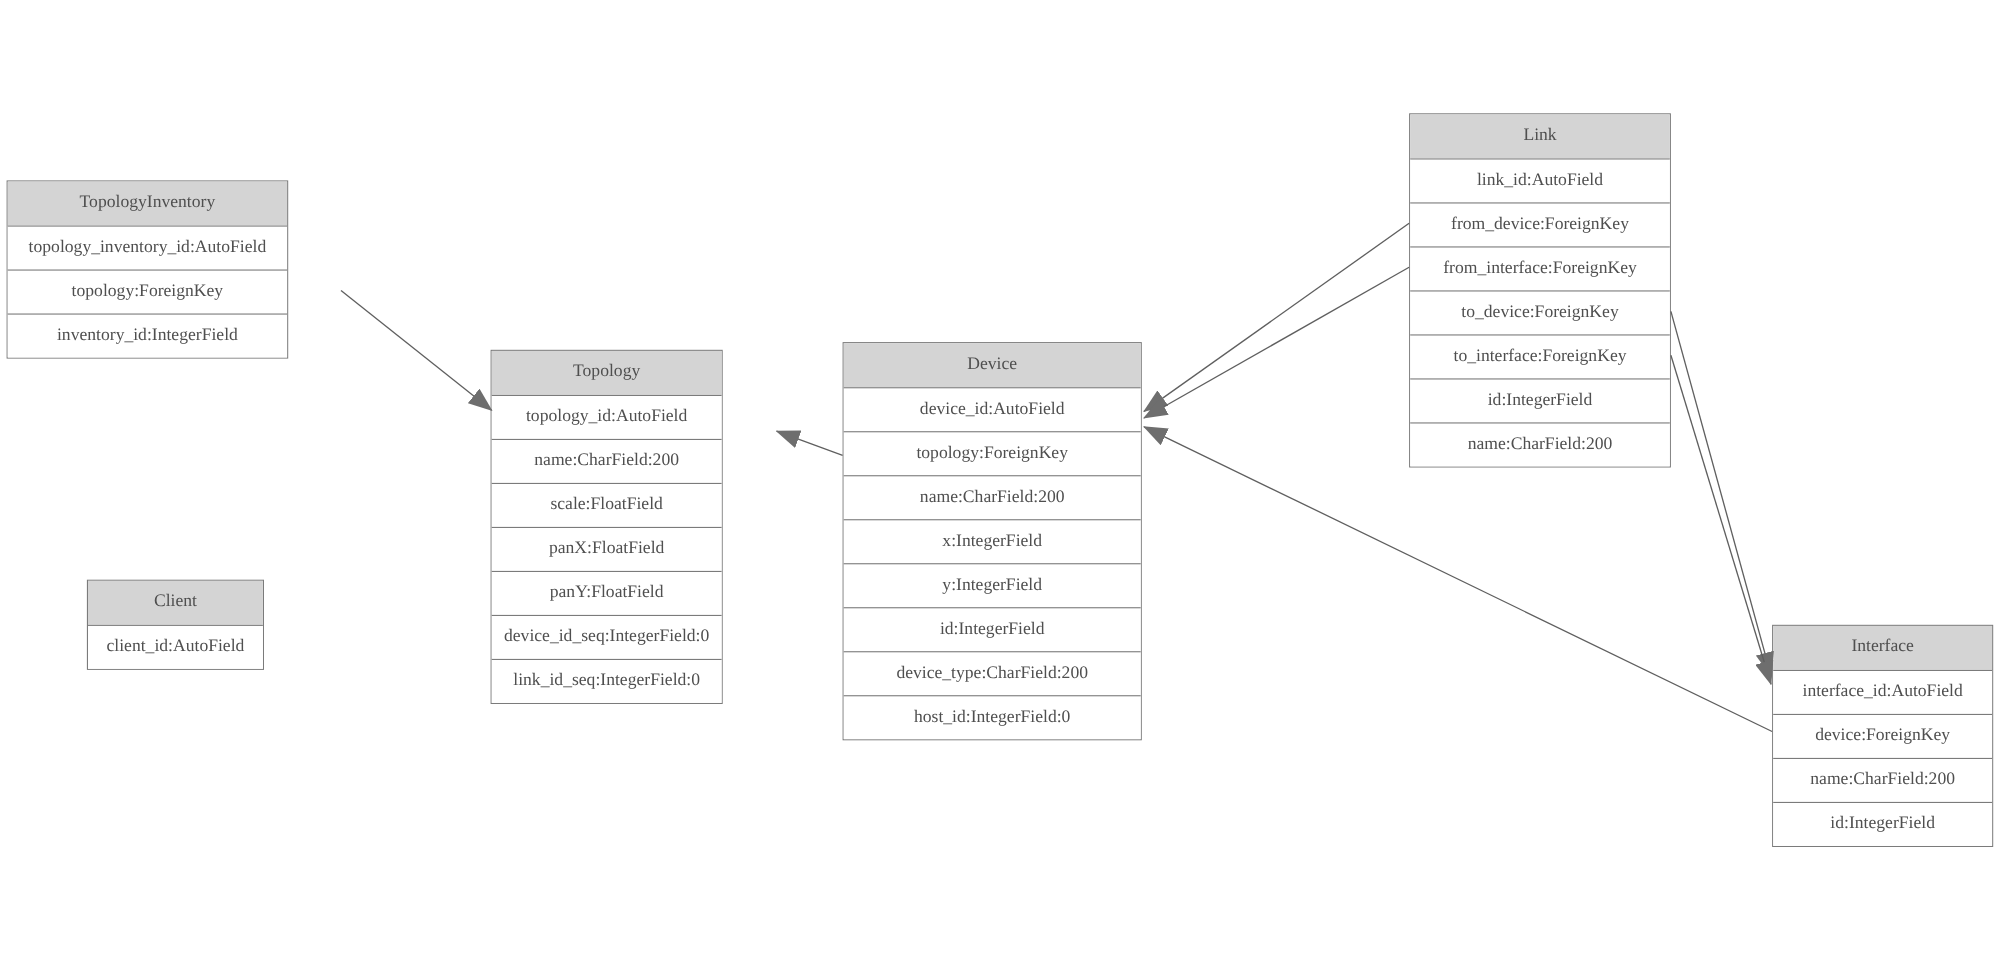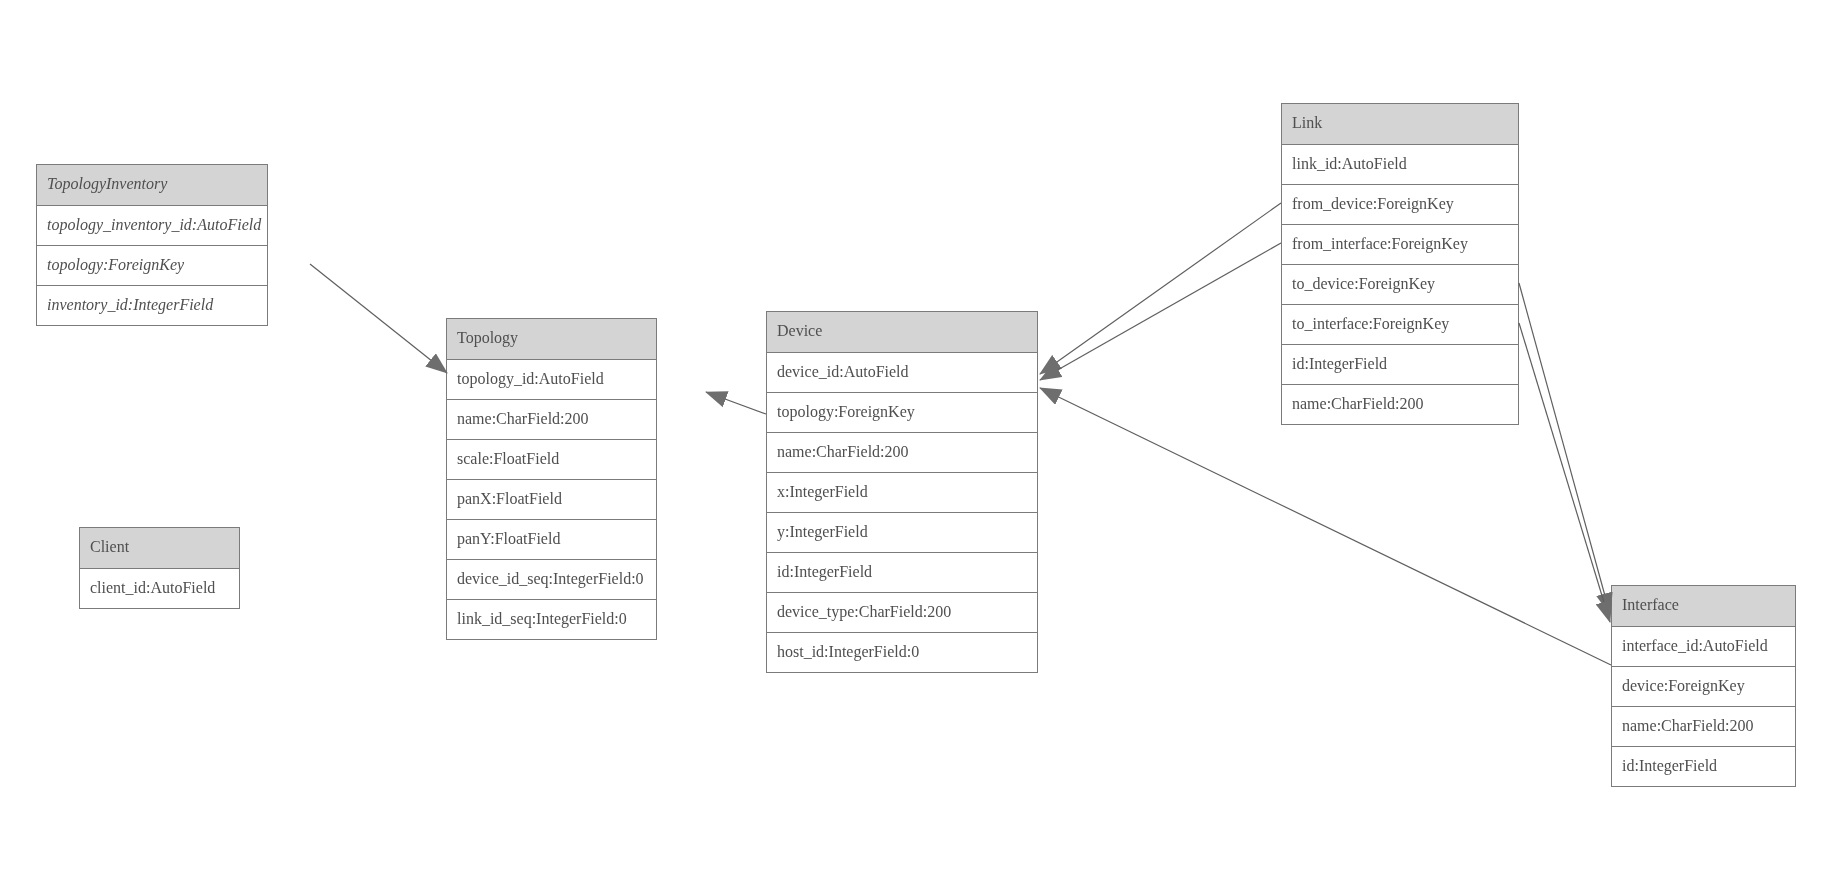--- a/index.html
+++ b/index.html
@@ -19,20 +19,21 @@
     z-index: 2;
   }
   .entity {
     position: absolute;
     box-sizing: border-box;
     border: 1.5px solid #7b7b7b;
     background: #ffffff;
     z-index: 1;
     color: #4f4f4f;
     font-size: 16px;
+    text-align: center;
   }
   .entity .hdr {
     box-sizing: border-box;
     height: 40px;
     line-height: 38px;
     background: #d4d4d4;
     padding: 0 10px;
     white-space: nowrap;
     overflow: hidden;
   }
@@ -61,21 +62,21 @@
     </defs>
     <line class="edge-line" x1="310" y1="264" x2="447" y2="373" marker-end="url(#arrow)"></line>
     <line class="edge-line" x1="766" y1="414" x2="706" y2="392" marker-end="url(#arrow)"></line>
     <line class="edge-line" x1="1281" y1="203" x2="1040" y2="374" marker-end="url(#arrow)"></line>
     <line class="edge-line" x1="1281" y1="243" x2="1040" y2="380" marker-end="url(#arrow)"></line>
     <line class="edge-line" x1="1611" y1="665" x2="1040" y2="388" marker-end="url(#arrow)"></line>
     <line class="edge-line" x1="1519" y1="283" x2="1610" y2="614" marker-end="url(#arrow)"></line>
     <line class="edge-line" x1="1519" y1="323" x2="1610" y2="622" marker-end="url(#arrow)"></line>
   </svg>
 
-  <div class="entity" style="left:36px; top:164px; width:232px;font-style:italic;">
+  <div class="entity" style="left:6px; top:164px; width:256px;">
     <div class="hdr">TopologyInventory</div>
     <div class="row">topology_inventory_id:AutoField</div>
     <div class="row">topology:ForeignKey</div>
     <div class="row">inventory_id:IntegerField</div>
   </div>
 
   <div class="entity" style="left:446px; top:318px; width:211px;">
     <div class="hdr">Topology</div>
     <div class="row">topology_id:AutoField</div>
     <div class="row">name:CharField:200</div>
@@ -107,21 +108,21 @@
     <div class="hdr">Link</div>
     <div class="row">link_id:AutoField</div>
     <div class="row">from_device:ForeignKey</div>
     <div class="row">from_interface:ForeignKey</div>
     <div class="row">to_device:ForeignKey</div>
     <div class="row">to_interface:ForeignKey</div>
     <div class="row">id:IntegerField</div>
     <div class="row">name:CharField:200</div>
   </div>
 
-  <div class="entity" style="left:1611px; top:585px; width:185px;">
+  <div class="entity" style="left:1611px; top:568px; width:201px;">
     <div class="hdr">Interface</div>
     <div class="row">interface_id:AutoField</div>
     <div class="row">device:ForeignKey</div>
     <div class="row">name:CharField:200</div>
     <div class="row">id:IntegerField</div>
   </div>
 
 </div>
 
 </body></html>

